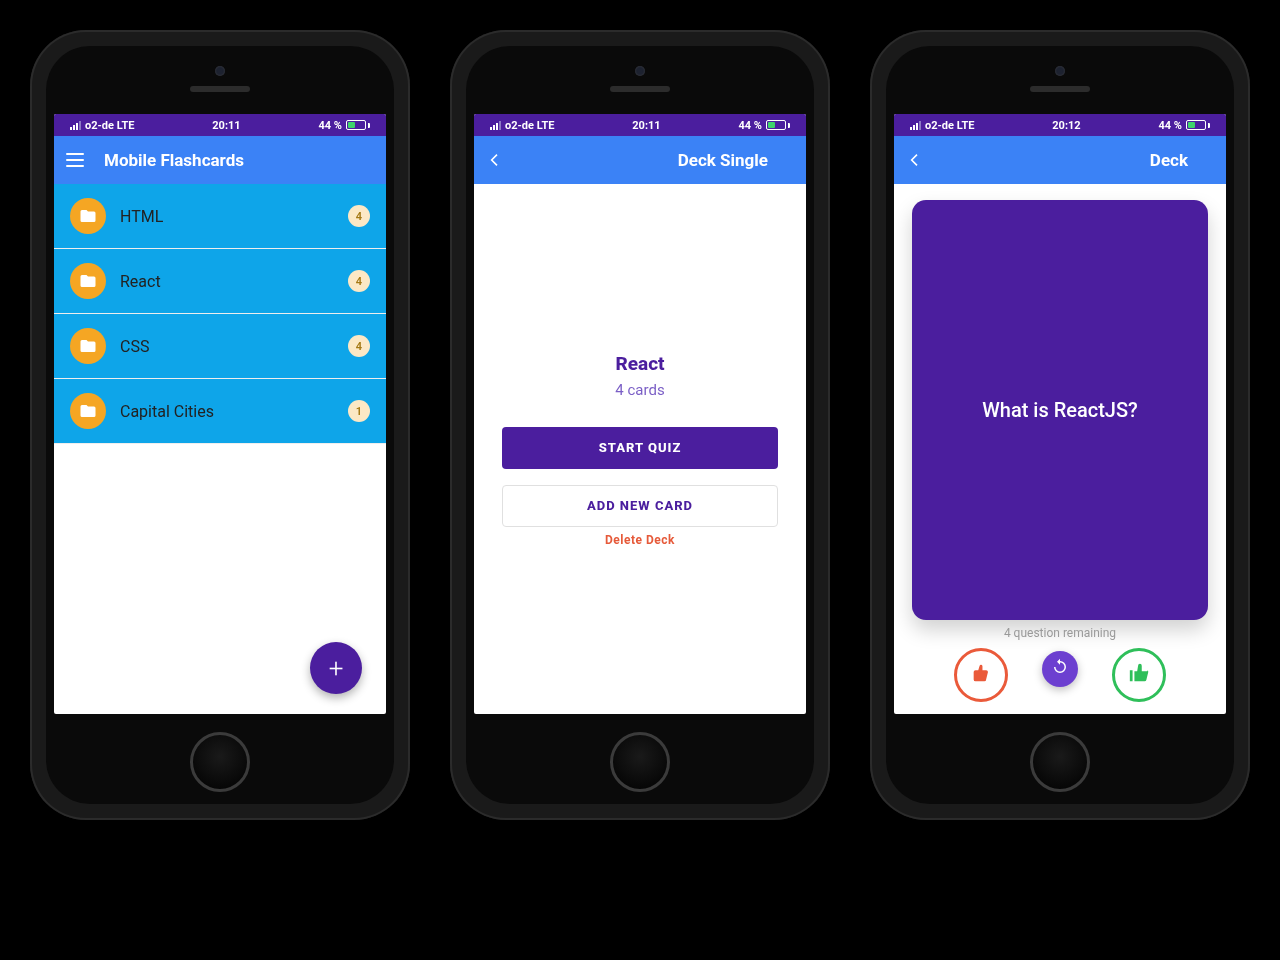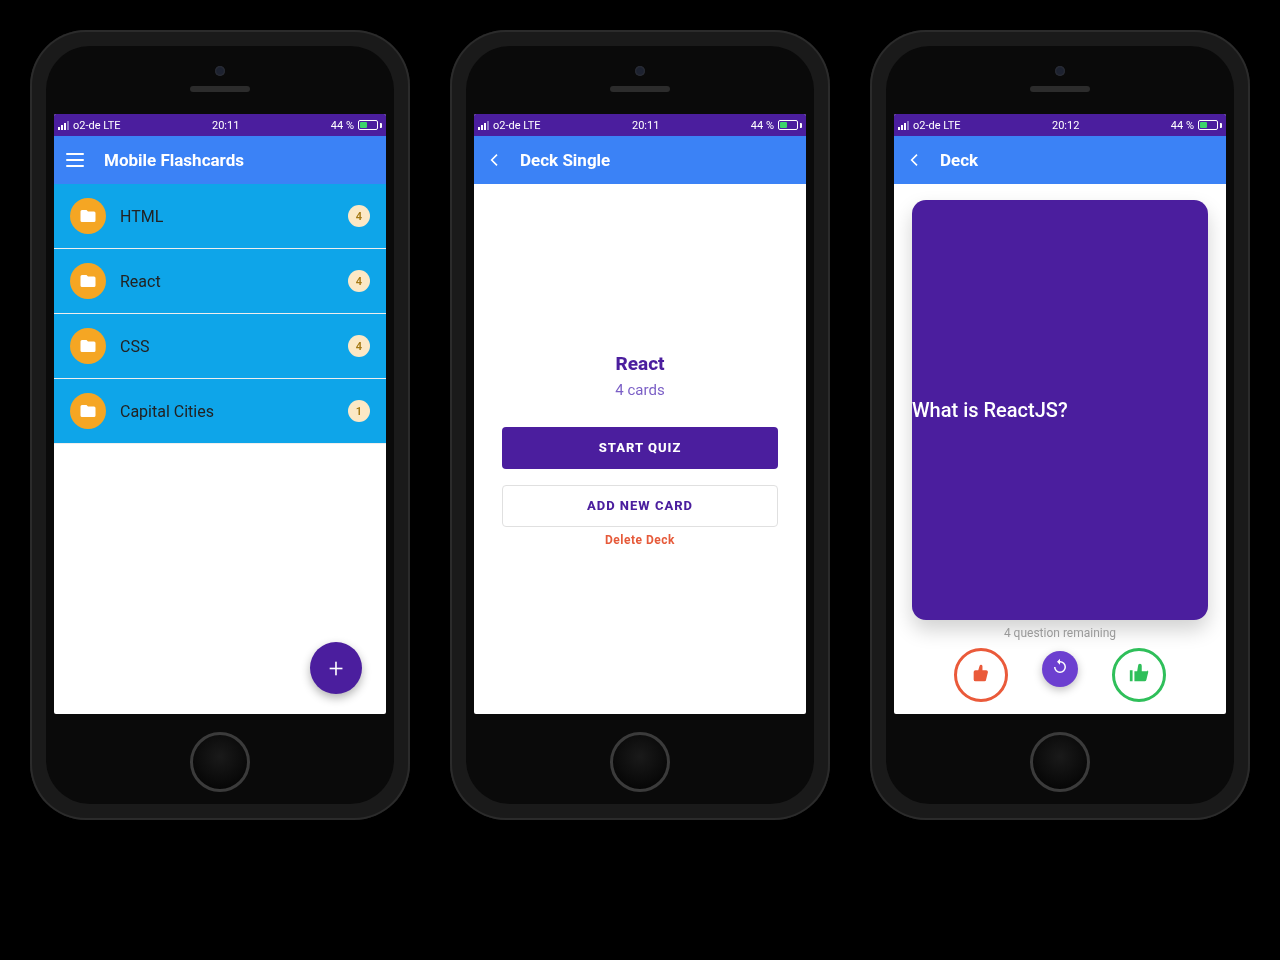--- a/index.html
+++ b/index.html
@@ -68,22 +68,22 @@
 
   
   .status-bar {
     height: 22px;
     background:#4b1e9e;
     color:#fff;
     display:flex;
     align-items:center;
     justify-content:space-between;
     font-size:11px;
-    padding: 0 4px;
-    font-weight:400;
+    padding: 0 16px;
+    font-weight:700;
   }
   .status-left, .status-right { display:flex; align-items:center; gap:4px; }
   .signal {
     display:inline-flex; align-items:flex-end; gap:1px;
   }
   .signal i{ width:2px; background:#fff; display:inline-block;}
   .signal i:nth-child(1){height:3px}
   .signal i:nth-child(2){height:5px}
   .signal i:nth-child(3){height:7px}
   .signal i:nth-child(4){height:9px; background:#8b78c4;}
@@ -105,21 +105,21 @@
     background:#3b82f6;
     color:#fff;
     display:flex;
     align-items:center;
     padding: 0 10px;
     gap:14px;
     font-weight:700;
     font-size:17px;
   }
   .app-bar .title-wrap{
-    flex:1; text-align:left; padding-right:28px;
+    flex:1; text-align:right; padding-right:28px;
   }
   .app-bar.left-title .title-wrap{ text-align:left; padding-right:0; padding-left:4px;}
   .hamburger, .back-chevron {
     width:22px; height:22px; display:inline-flex; align-items:center; justify-content:center;
   }
   .hamburger span, .hamburger::before, .hamburger::after{
     content:""; display:block; width:18px; height:2px; background:#fff; border-radius:1px;
   }
   .hamburger{ flex-direction:column; gap:4px; display:inline-flex;}
   .back-chevron svg{ width:16px;height:16px; stroke:#fff; stroke-width:2.4; fill:none;}
@@ -180,21 +180,21 @@
   .quiz-body{
     height: calc(100% - 70px);
     display:flex;flex-direction:column;
     padding: 16px 18px 12px 18px;
   }
   .quiz-card{
     flex:1;
     background:#4b1e9e;
     border-radius:14px;
     color:#fff;
-    display:flex;align-items:center;
+    display:flex;align-items:center;justify-content:center;
     font-size:20px; font-weight:500;
     box-shadow: 0 10px 20px rgba(0,0,0,.18);
   }
   .remaining{
     text-align:center; color:#9a9a9a; font-size:12px; margin-top:6px;
   }
   .quiz-actions{
     display:flex; align-items:center; justify-content:center;
     gap:34px; margin-top:8px; position:relative;
   }

